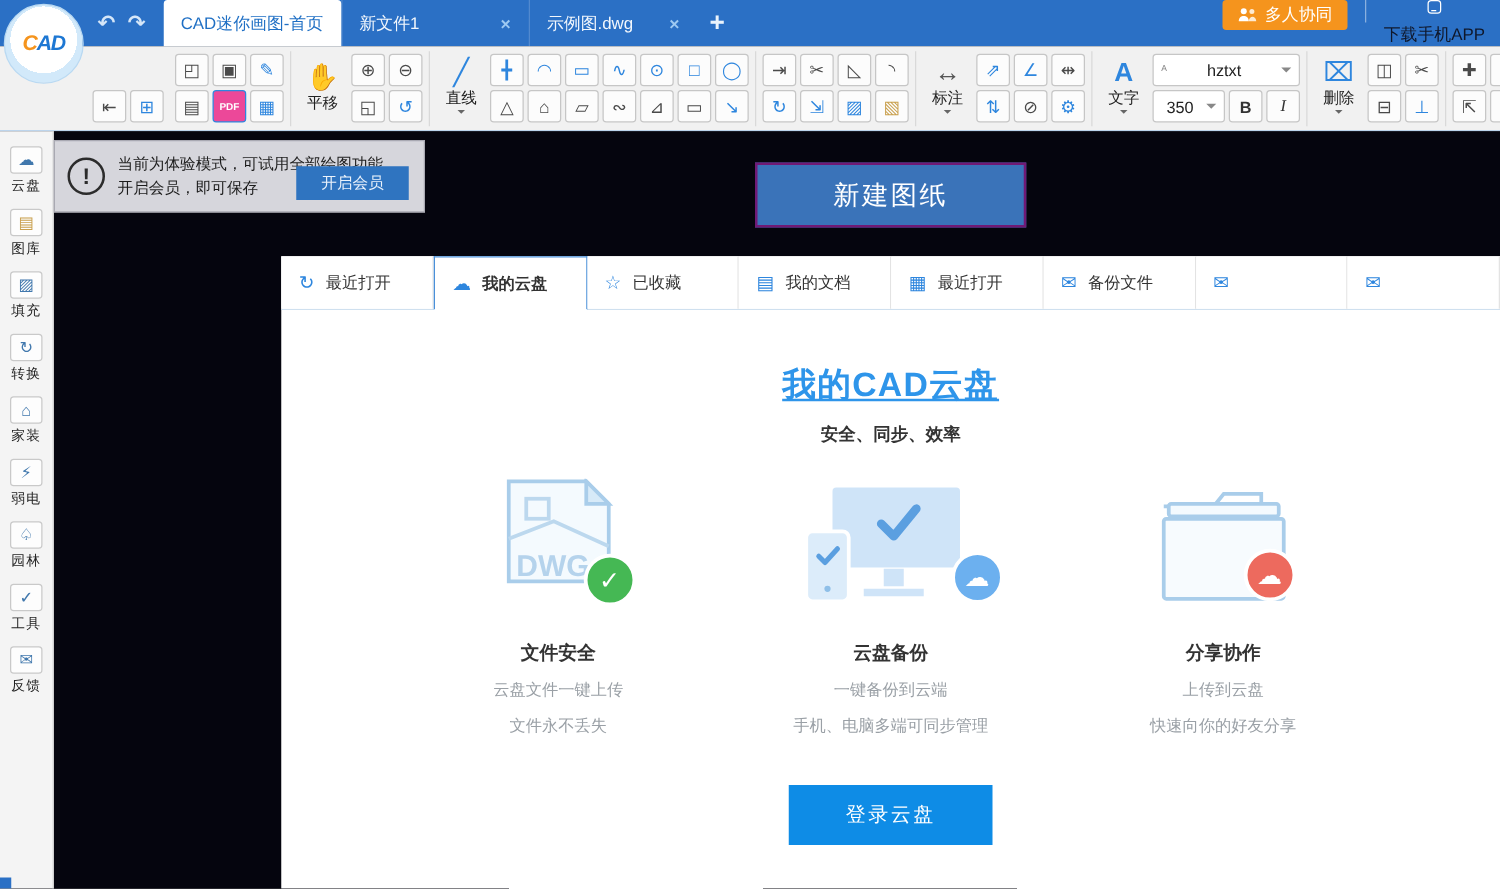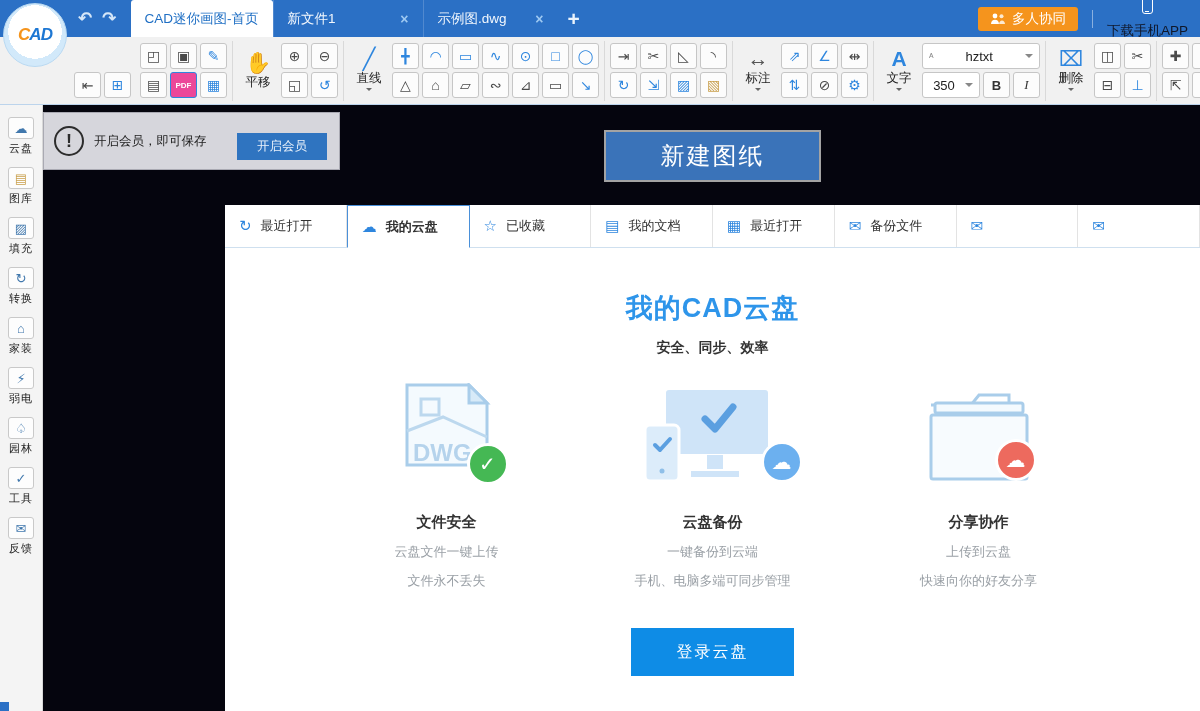--- a/index.html
+++ b/index.html
@@ -14,21 +14,21 @@
         font-weight:bold;font-style:italic;font-size:17px;letter-spacing:-1px;}
   .logo .c1{color:#f5941d;} .logo .c2{color:#1d77d3;}
   .navarrows{margin-left:78px;display:flex;align-items:center;gap:10px;color:#d5e6f8;font-size:17px;font-weight:bold;}
   .navarrows span{cursor:pointer;}
   .tabs{display:flex;margin-left:14px;height:37px;}
   .dtab{display:flex;align-items:center;gap:26px;padding:0 14px;color:#f2f7fd;font-size:13.5px;
         border-left:1px solid rgba(255,255,255,.18);min-width:120px;justify-content:space-between;}
   .dtab .x{color:#9ec9f2;font-size:14px;font-weight:bold;}
   .dtab.active{background:#ffffff;color:#1f6fc4;border-left:none;border-top-left-radius:3px;border-top-right-radius:3px;}
   .newtab{color:#eaf3fc;font-size:21px;display:flex;align-items:center;padding:0 10px;font-weight:bold;}
-  .topright{position:absolute;right:12px;top:0;height:37px;display:flex;align-items:center;gap:14px;}
+  .topright{position:absolute;right:12px;top:0;height:37px;display:flex;gap:14px;}
   .collab{background:#f5941d;color:#fff;font-size:13.5px;border-radius:3px;height:24px;display:flex;align-items:center;gap:6px;padding:0 12px;}
   .tdivider{width:1px;height:18px;background:rgba(255,255,255,.45);}
   .dlapp{color:#0f172a;font-size:13.5px;display:flex;align-items:center;gap:8px;flex-direction:column;}
   .phoneico{width:11px;height:17px;border:1.5px solid #fff;border-radius:3px;position:relative;}
   .phoneico:after{content:"";position:absolute;left:2px;bottom:1px;width:4px;height:1.5px;background:#fff;}
 
   
   .toolbar{position:absolute;left:0;top:37px;width:1200px;height:68px;background:#f1f1f1;
            border-bottom:1px solid #bcd4ec;display:flex;align-items:center;}
   .tgrp{display:flex;align-items:center;gap:3px;padding:0 5px;height:60px;border-right:1px solid #d9d9d9;}
@@ -66,32 +66,32 @@
   
   .canvas{position:absolute;left:43px;top:105px;width:1157px;height:606px;background:#05050e;}
   .notice{position:absolute;left:43px;top:112px;width:297px;height:58px;background:#d6d6dc;
           border:1px solid #a9a9b2;display:flex;align-items:center;padding:0 10px;z-index:5;}
   .warnico{width:30px;height:30px;border:2.5px solid #2c2c2c;border-radius:50%;color:#2c2c2c;
            display:flex;align-items:center;justify-content:center;font-weight:bold;font-size:18px;flex:none;}
   .ntext{margin-left:10px;font-size:12.5px;color:#1c1c1c;line-height:19px;}
   .vipbtn{position:absolute;right:12px;bottom:9px;width:90px;height:27px;background:#2f74c0;color:#eaf2fb;
           font-size:12.5px;display:flex;align-items:center;justify-content:center;cursor:pointer;}
   .newbtn{position:absolute;left:604px;top:130px;width:217px;height:52px;background:#3a73b9;
-          border:2px solid #a3a3a3;color:#fff;font-size:24px;letter-spacing:2px;
+          border:2px solid #701a75;color:#fff;font-size:21px;letter-spacing:2px;
           display:flex;align-items:center;justify-content:center;cursor:pointer;z-index:4;}
 
   
   .panel{position:absolute;left:225px;top:205px;width:975px;height:506px;background:#fff;z-index:3;}
   .ptabs{display:flex;height:43px;border-bottom:1px solid #cfe0ef;}
   .ptab{flex:1;display:flex;align-items:center;gap:9px;padding-left:14px;font-size:13px;color:#333;
         border-right:1px solid #e3e3e3;cursor:pointer;background:#fff;}
   .ptab .pico{color:#2e86de;font-size:15px;}
   .ptab.active{border:1px solid #4a90d9;border-bottom:1px solid #fff;margin-bottom:-1px;font-weight:bold;}
   .pbody{display:flex;flex-direction:column;align-items:center;}
-  .ptitle{margin-top:42px;font-size:27px;font-weight:bold;color:#2e95ea;letter-spacing:1px;}
+  .ptitle{margin-top:42px;font-size:27px;font-weight:bold;color:#2e95ea;letter-spacing:1px;text-decoration:underline;}
   .psub{margin-top:13px;font-size:14px;font-weight:bold;color:#333;}
   .features{display:flex;justify-content:center;margin-top:26px;gap:6px;}
   .feat{width:260px;display:flex;flex-direction:column;align-items:center;}
   .fico{position:relative;height:108px;display:flex;align-items:flex-start;justify-content:center;}
   .badge{position:absolute;width:42px;height:42px;border-radius:50%;color:#fff;display:flex;align-items:center;justify-content:center;font-size:20px;border:3px solid #fff;}
   .badge.green{background:#45b854;right:-14px;bottom:6px;}
   .badge.blue{background:#6cb0ef;right:-20px;bottom:8px;}
   .badge.red{background:#ed6a5e;right:-6px;bottom:10px;}
   .ftitle{margin-top:22px;font-size:15px;font-weight:bold;color:#333;}
   .fline{margin-top:11px;font-size:13px;color:#9aa0a6;}
@@ -354,20 +354,21 @@
   <div class="side-item">
     <span class="side-ico">✉</span>
     <span class="side-lbl">反馈</span>
   </div>
 </div>
   <div class="cornerblue"></div>
 
   <div class="notice">
     <span class="warnico">!</span>
     <div class="ntext">
+      <div>当前为体验模式，可试用全部绘图功能</div>
       <div>开启会员，即可保存</div>
     </div>
     <div class="vipbtn">开启会员</div>
   </div>
 
   <div class="newbtn">新建图纸</div>
 
   <div class="panel">
     <div class="ptabs">
   <div class="ptab">

